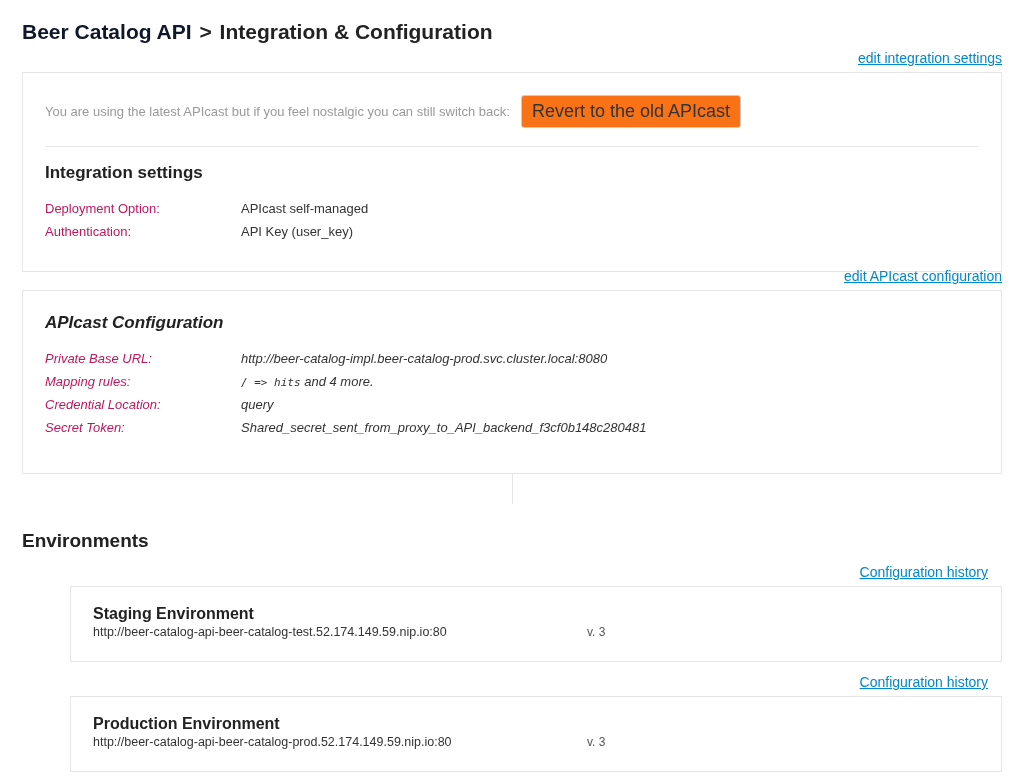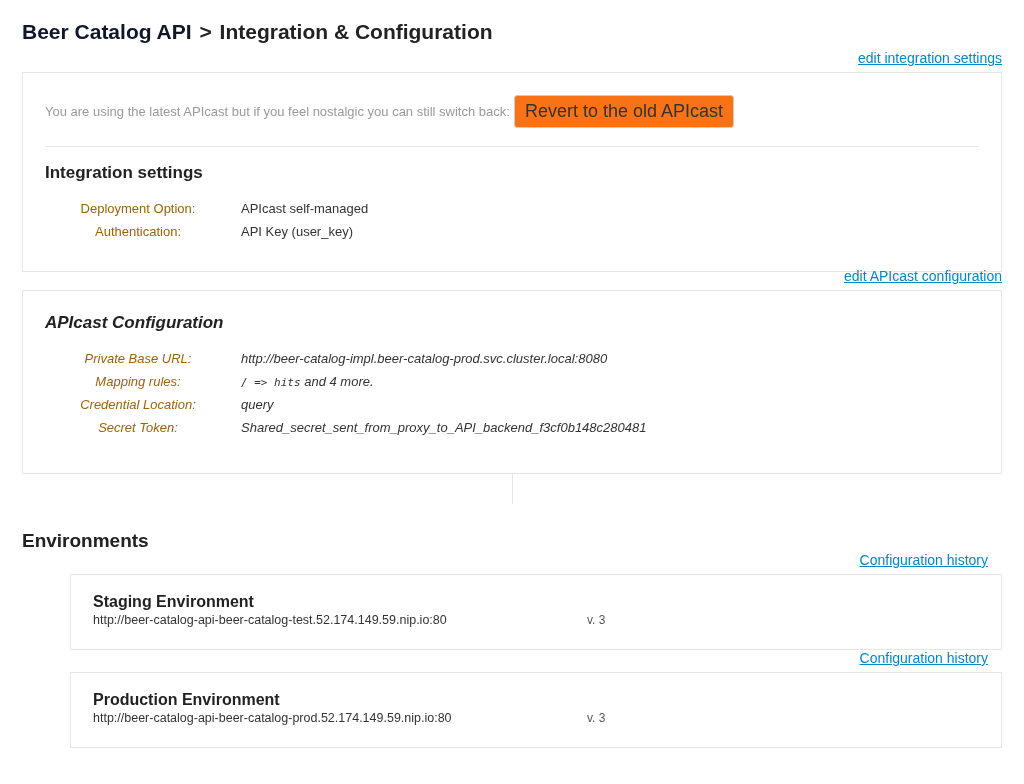--- a/index.html
+++ b/index.html
@@ -46,21 +46,21 @@
     }
     .top-card-wrap { position: relative; margin-top: 10px; }
     .notice-row {
       color: #9a9a9a;
       font-size: 13px;
       border-bottom: 1px solid #e8e8e8;
       padding-bottom: 18px;
       margin-bottom: 16px;
       display: flex;
       align-items: center;
-      gap: 4px;
+      gap: 11px;
       flex-wrap: wrap;
     }
     .notice-row button {
       border: 1px solid #ccc;
       background: #f97316;
       color: #333;
       padding: 5px 10px;
       font-size: 18px;
       border-radius: 3px;
       cursor: pointer;
@@ -72,41 +72,41 @@
       margin-bottom: 14px;
       color: #222;
     }
     .kv-table {
       display: table;
       width: 100%;
     }
     .kv-row { display: table-row; }
     .kv-label, .kv-value { display: table-cell; padding: 4px 0; vertical-align: top; }
     .kv-label {
-      text-align: center;
-      color: #a16207;
+      text-align: left;
+      color: #be185d;
       width: 196px;
       padding-right: 10px;
       font-size: 13px;
     }
     .kv-value {
       color: #333;
       font-size: 13px;
     }
     code.inline {
       font-family: Menlo, Monaco, Consolas, monospace;
       font-size: 11px;
     }
     h2.page-sub {
       font-size: 19px;
       font-weight: bold;
       margin: 26px 0 20px 0;
       color: #222;
     }
-    .env-wrap { position: relative; margin-top: 22px; padding-left: 48px; }
+    .env-wrap { position: relative; margin-top: 34px; padding-left: 48px; }
     .env-card {
       border: 1px solid #e6e6e6;
       padding: 18px 22px 22px 22px;
       display: flex;
       align-items: flex-end;
     }
     .env-link {
       position: absolute;
       top: -22px;
       right: 14px;

